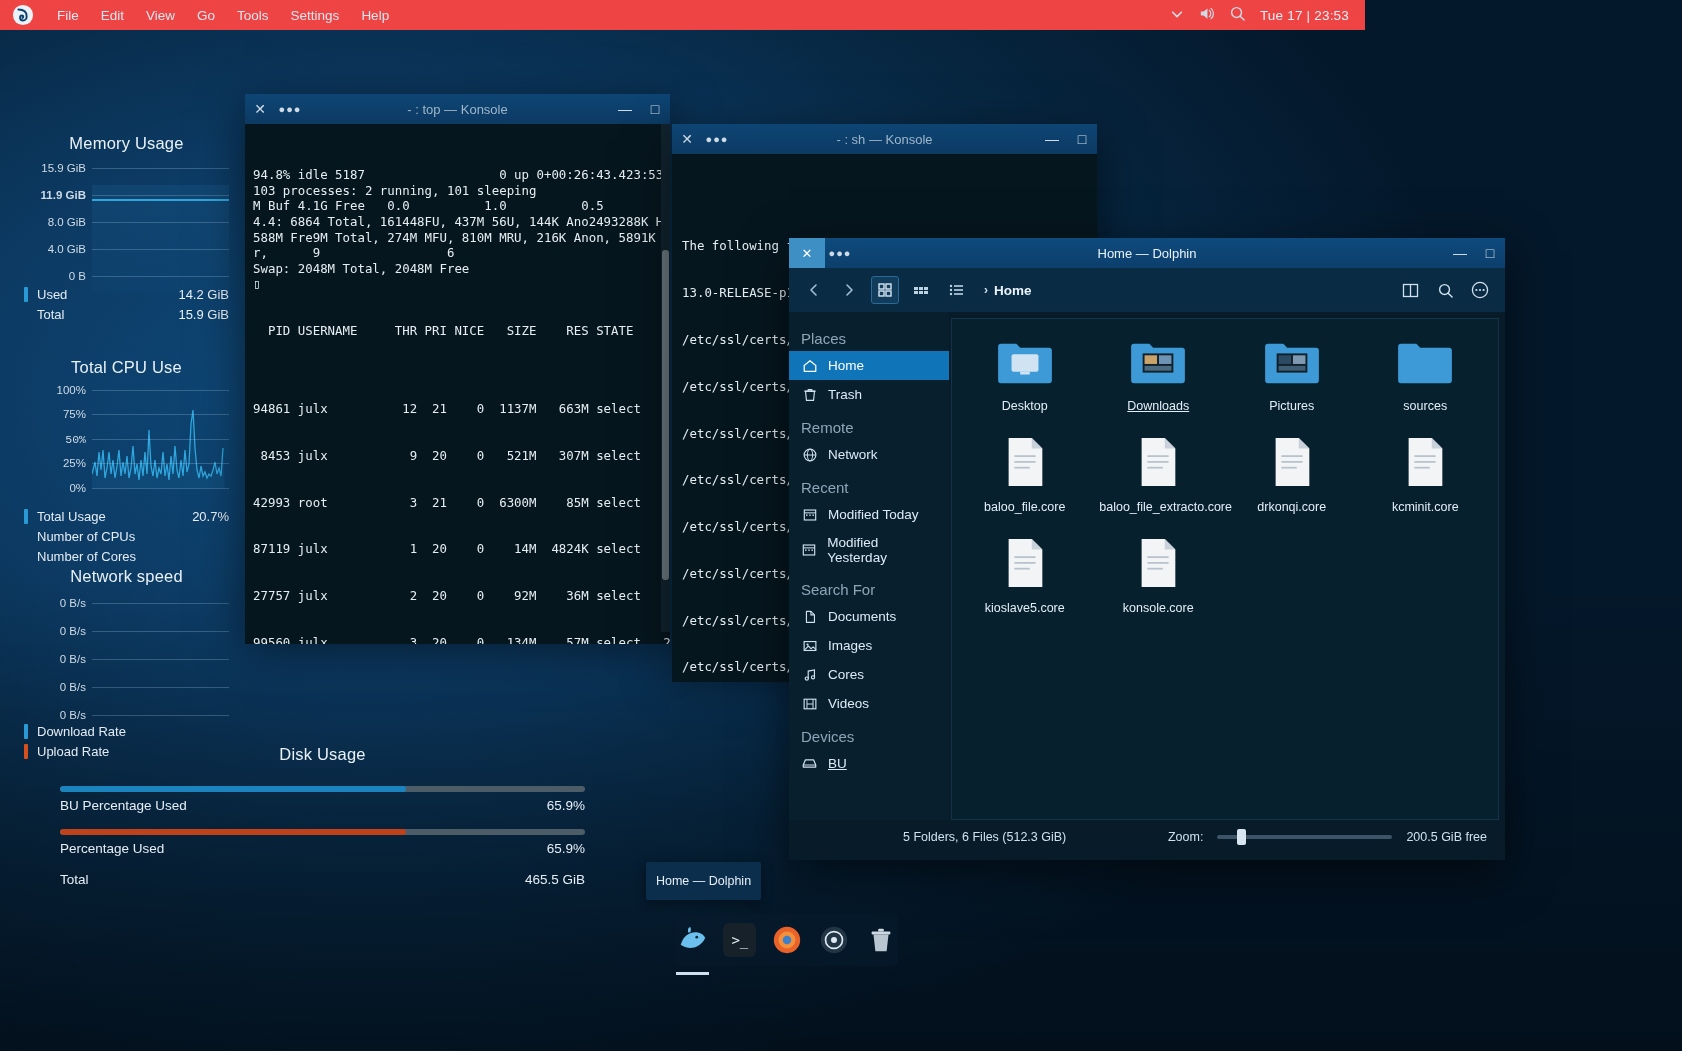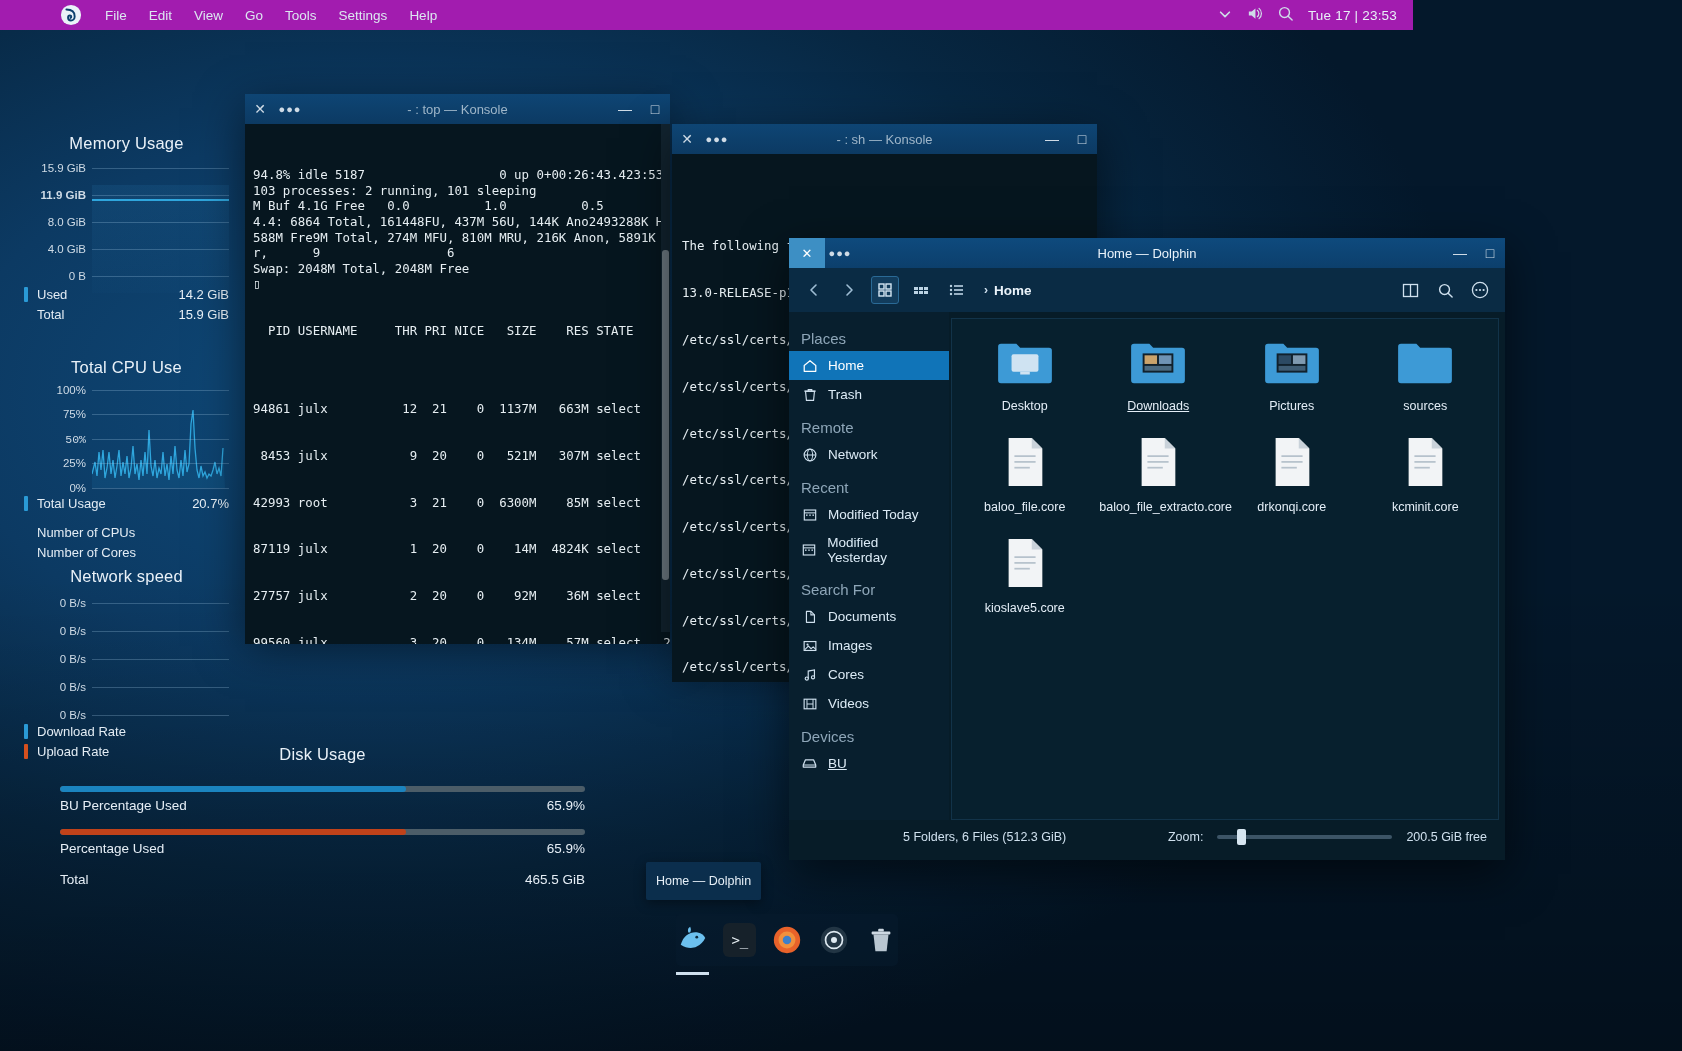--- a/index.html
+++ b/index.html
@@ -18,24 +18,24 @@
       linear-gradient(160deg,#0d4873 0%,#072944 55%,#03121f 100%);
   }
   #desktop:after{
     content:"";position:absolute;inset:0;
     background:linear-gradient(180deg,rgba(0,0,0,0) 55%,rgba(0,0,0,.35) 100%);
   }
 
   
   #topbar{
     position:absolute;left:0;top:0;width:1365px;height:30px;
-    background:#a21caf;
+    background:#ef4444;
     display:flex;align-items:center;
     z-index:80;
-    color:#e7eef5;font-size:13.5px;padding-left:48px;
+    color:#e7eef5;font-size:13.5px;
   }
   #topbar .logo{
     width:46px;height:30px;display:flex;align-items:center;justify-content:center;
   }
   #topbar .menu{display:flex;align-items:center;gap:0;}
   #topbar .menu .mi{padding:4px 11px;border-radius:3px;color:#dce7f1;font-size:13.5px;}
   #topbar .spacer{flex:1;}
   #topbar .tray{display:flex;align-items:center;gap:14px;padding-right:16px;color:#cfdce8;}
   #topbar .clock{font-size:13.5px;color:#e8f0f7;letter-spacing:.2px;}
 
@@ -218,26 +218,26 @@
       <div class="glabel" style="top:54px;font-family:Liberation Mono, monospace;">50%</div>
       <div class="glabel" style="top:78px;">25%</div>
       <div class="glabel" style="top:103px;">0%</div>
     </div>
     <div class="gline" style="left:68px;width:137px;top:5px;"></div>
     <div class="gline" style="left:68px;width:137px;top:29px;"></div>
     <div class="gline" style="left:68px;width:137px;top:54px;"></div>
     <div class="gline" style="left:68px;width:137px;top:78px;"></div>
     <div class="gline" style="left:68px;width:137px;top:103px;"></div>
   </div>
-  <div class="legend-row" style="margin-top:3px;">
+  <div class="legend-row" style="margin-top:16px;">
     <span class="legend-swatch" style="background:#2a9ad6;"></span>
     <span>Total Usage</span>
     <span class="legend-val">20.7%</span>
   </div>
-  <div class="legend-row" style="margin-top:14px;">
+  <div class="legend-row" style="margin-top:5px;">
     <span class="legend-swatch" style="background:transparent;"></span>
     <span>Number of CPUs</span>
   </div>
   <div class="legend-row" style="margin-top:5px;">
     <span class="legend-swatch" style="background:transparent;"></span>
     <span>Number of Cores</span>
   </div>
 </div>
 
 <div class="widget" id="w-net">
@@ -686,20 +686,32 @@
                 <path d="M6 2h24l11 11v39H6z" fill="#f2f4f6"></path>
                 <path d="M30 2v11h11z" fill="#c9d2da"></path>
                 <rect x="12" y="20" width="22" height="1.8" fill="#b6c2cc"></rect>
                 <rect x="12" y="26" width="22" height="1.8" fill="#b6c2cc"></rect>
                 <rect x="12" y="32" width="16" height="1.8" fill="#b6c2cc"></rect>
               </svg>
           </span>
           <span class="label">kioslave5.core</span>
         </div>
 
+        <div class="file">
+          <span>
+            <svg width="46" height="52" viewBox="0 0 46 54">
+                <path d="M6 2h24l11 11v39H6z" fill="#f2f4f6"></path>
+                <path d="M30 2v11h11z" fill="#c9d2da"></path>
+                <rect x="12" y="20" width="22" height="1.8" fill="#b6c2cc"></rect>
+                <rect x="12" y="26" width="22" height="1.8" fill="#b6c2cc"></rect>
+                <rect x="12" y="32" width="16" height="1.8" fill="#b6c2cc"></rect>
+              </svg>
+          </span>
+          <span class="label">konsole.core</span>
+        </div>
 
       </div>
     </div>
   </div>
 
   <div class="dol-status">
     <span style="margin-left:100px;">5 Folders, 6 Files (512.3 GiB)</span>
     <span style="flex:1;"></span>
     <span>Zoom:</span>
     <span class="zoom-slider">

